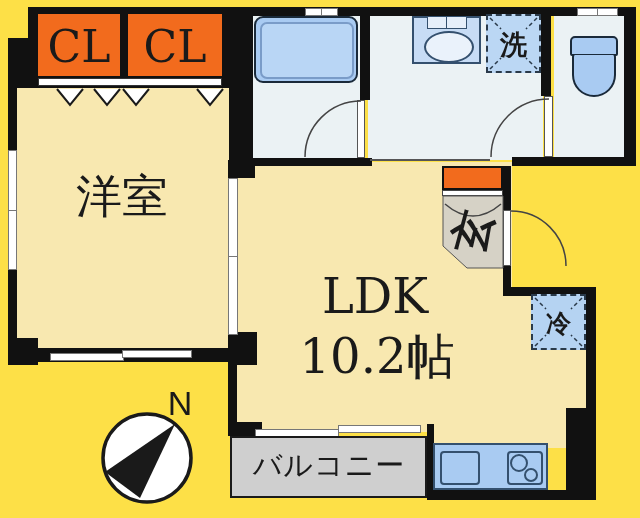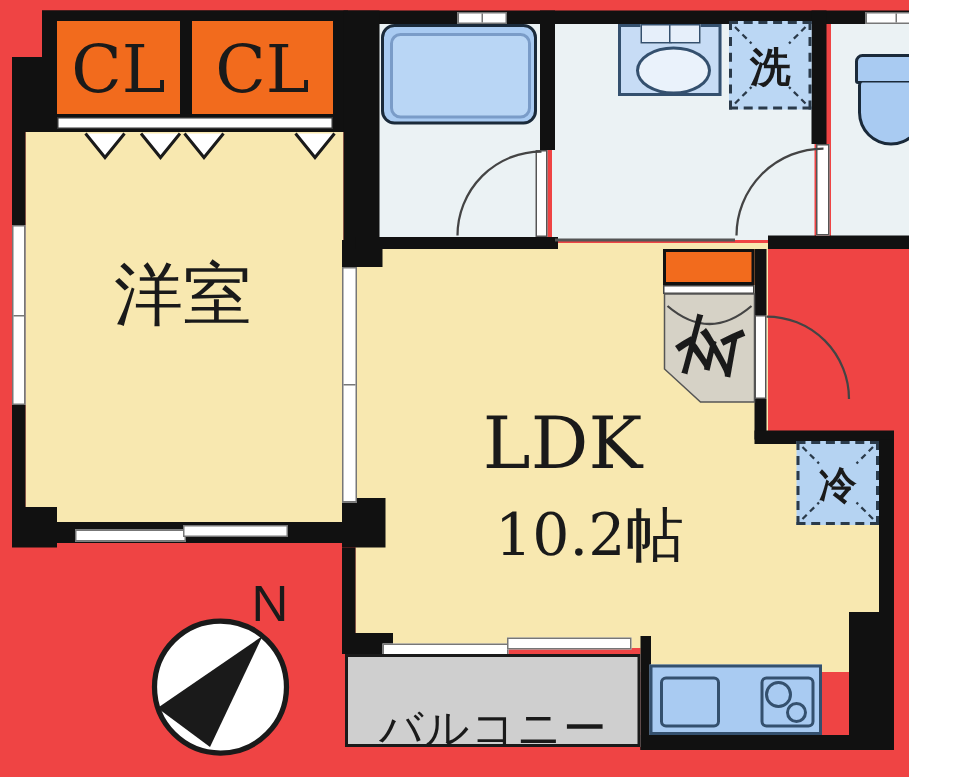--- a/index.html
+++ b/index.html
@@ -1,17 +1,17 @@
 <!DOCTYPE html>
 <html><head>
 <meta charset="utf-8">
 <style>
   html,body{margin:0;padding:0;background:#fff;}
-  #plan{position:relative;width:580px;height:518px;background:#ef4444;overflow:hidden;
-        font-family:"DejaVu Serif","Liberation Serif",serif;color:#1a1a1a;padding-left:26px;}
+  #plan{position:relative;width:640px;height:518px;background:#fde047;overflow:hidden;
+        font-family:"DejaVu Serif","Liberation Serif",serif;color:#1a1a1a;}
   .abs{position:absolute;}
   .wall{position:absolute;background:#111111;}
   .cream{position:absolute;background:#F8E8B0;}
   .wet{position:absolute;background:#EBF2F4;}
   .txt{position:absolute;display:flex;align-items:center;justify-content:center;
        white-space:nowrap;color:#1a1a1a;}
   .win{position:absolute;background:#ffffff;border:1px solid #777;box-sizing:border-box;}
   .leaf{position:absolute;background:#ffffff;border:1px solid #555;box-sizing:border-box;}
   .dash{position:absolute;border:2px dashed #2a3a4a;box-sizing:border-box;}
   svg{position:absolute;left:0;top:0;pointer-events:none;}
@@ -71,21 +71,21 @@
   <div class="win" style="left:577px;top:8px;width:41px;height:8px;">
     <div class="abs" style="left:19px;top:0;width:1px;height:6px;background:#777;"></div>
   </div>
   <div class="win" style="left:255px;top:429px;width:84px;height:8px;"></div>
   <div class="win" style="left:338px;top:425px;width:83px;height:8px;"></div>
   <div class="win" style="left:228px;top:178px;width:10px;height:157px;">
     <div class="abs" style="left:0;top:77px;width:8px;height:1px;background:#777;"></div>
   </div>
 
   <div class="abs" style="left:230px;top:436px;width:197px;height:62px;background:#CFCFCF;border:2px solid #1a1a1a;box-sizing:border-box;"></div>
-  <div class="txt" style="left:236px;top:446px;width:186px;height:40px;font-size:29px;letter-spacing:1px;margin-top:20px;">バルコニー</div>
+  <div class="txt" style="left:236px;top:446px;width:186px;height:40px;font-size:29px;letter-spacing:1px;">バルコニー</div>
 
   <div class="abs" style="left:442px;top:166px;width:61px;height:24px;background:#F26B1D;border:2px solid #111;box-sizing:border-box;"></div>
   <div class="abs" style="left:442px;top:190px;width:61px;height:6px;background:#fff;border:1px solid #444;box-sizing:border-box;"></div>
 
   <div class="dash" style="left:486px;top:14px;width:55px;height:59px;background:#BBD7F4;"></div>
   <div class="txt" style="left:486px;top:16px;width:55px;height:57px;font-size:27px;font-weight:bold;">洗</div>
   <div class="dash" style="left:531px;top:294px;width:55px;height:56px;background:#B5D3F2;"></div>
   <div class="txt" style="left:531px;top:296px;width:55px;height:54px;font-size:25px;font-weight:bold;">冷</div>
 
   <div class="abs" style="left:254px;top:16px;width:104px;height:67px;background:#A9CBF2;border:2px solid #1a2a3a;border-radius:9px;box-sizing:border-box;">
@@ -146,17 +146,17 @@
     </g>
 
     <g>
       <circle cx="147" cy="458" r="44" fill="#ffffff" stroke="#1a1a1a" stroke-width="3.5"></circle>
       <polygon points="175,424 105,472 140,498" fill="#1a1a1a"></polygon>
     </g>
   </svg>
 
   <div class="txt" style="left:30px;top:170px;width:184px;height:54px;font-size:46px;text-align:center;">洋室</div>
   <div class="txt" style="left:285px;top:268px;width:180px;height:56px;font-size:48px;">LDK</div>
-  <div class="txt" style="left:283px;top:328px;width:220px;height:58px;font-size:39px;">10.2帖</div>
+  <div class="txt" style="left:267px;top:328px;width:220px;height:58px;font-size:48px;">10.2帖</div>
   <div class="txt" style="left:448px;top:206px;width:50px;height:52px;font-size:42px;font-weight:bold;transform:rotate(-75deg);">玄</div>
   <div class="txt" style="left:160px;top:384px;width:40px;height:38px;font-size:34px;font-family:'Liberation Sans',sans-serif;">N</div>
 
 </div>
 
 </body></html>

